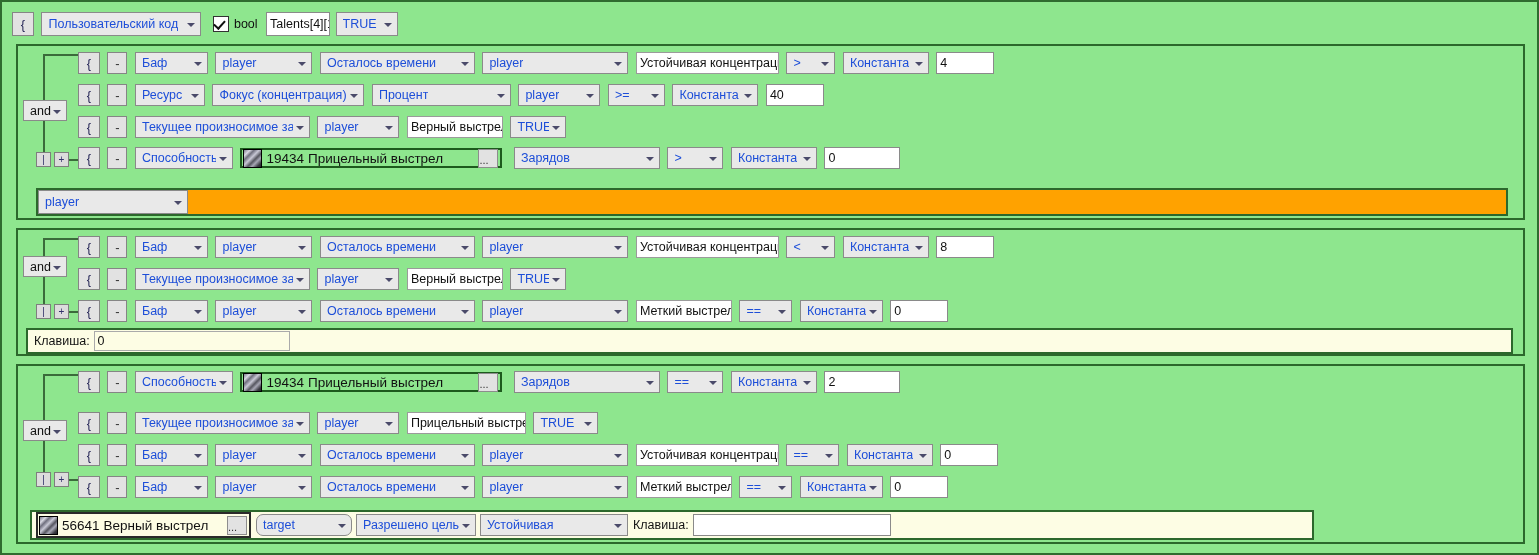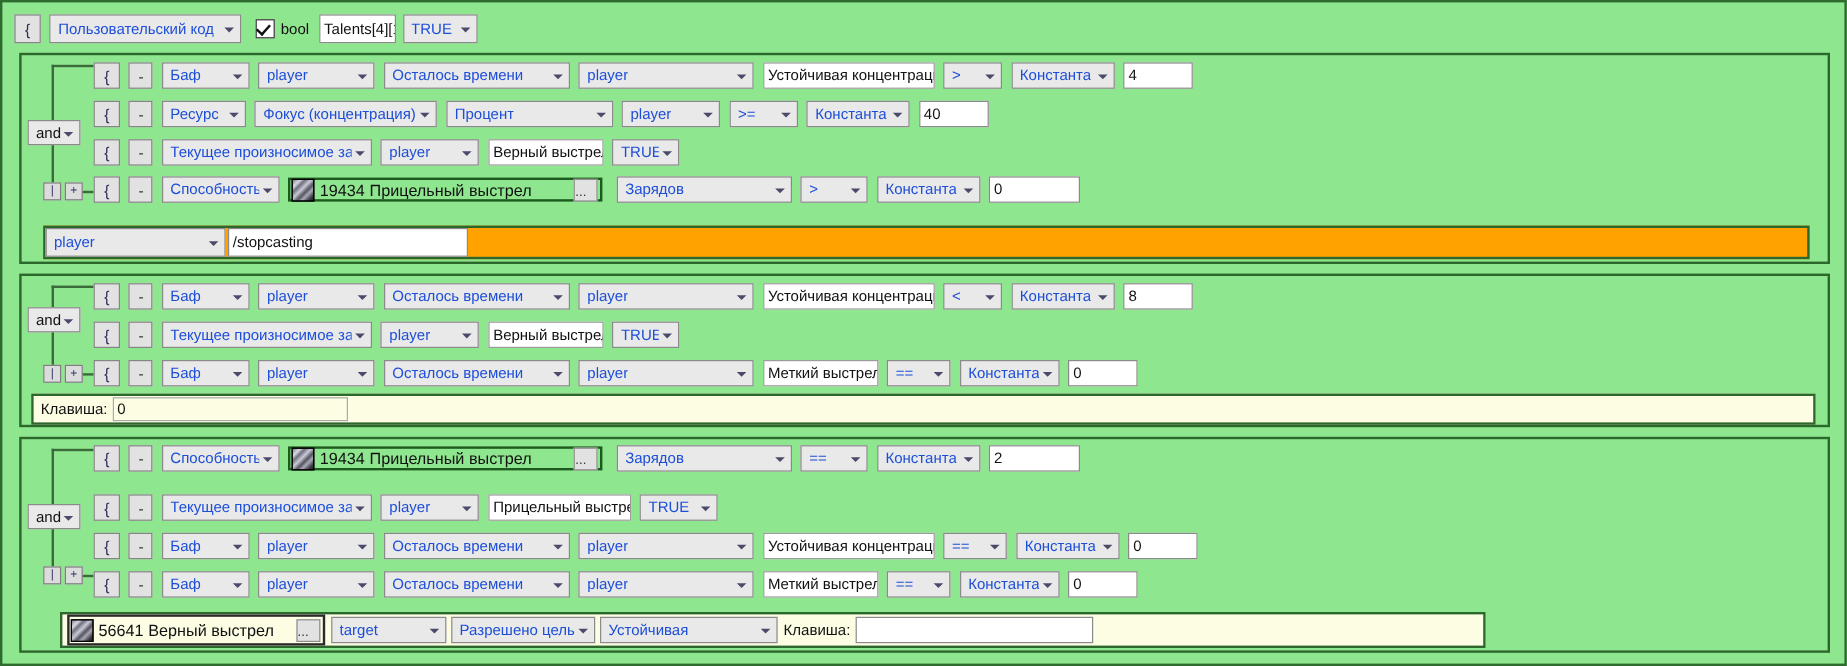--- a/index.html
+++ b/index.html
@@ -289,21 +289,20 @@
             <span class="cap">Константа</span>
           </span>
         <span class="w txt" style="width:76px;">0</span>
       </div>
     </div>
 
     <div class="action-orange" style="left:18px;top:142px;width:1472px;height:28px;">
       <span class="w combo" style="width:150px;height:24px;margin:0;position:absolute;left:0px;top:0px;">
         <span class="cap">player</span>
       </span>
-      <span class="w txt" style="width:200px;height:24px;position:absolute;left:152px;top:0px;">/stopcasting</span>
     </div>
   </div>
 
   <div class="group" style="top:226px;height:128px;">
 
     <div class="tree">
       <div class="hline" style="left:25px;top:8px;width:56px;"></div>
       <div class="vline" style="left:25px;top:8px;height:22px;"></div>
       <div class="op" style="left:5px;top:26px;">
         <span>and</span>
@@ -487,28 +486,28 @@
         <span class="w combo" style="width:53px;">
             <span class="cap">==</span>
           </span>
         <span class="w combo" style="width:83px;">
             <span class="cap">Константа</span>
           </span>
         <span class="w txt" style="width:58px;">0</span>
       </div>
     </div>
 
-    <div class="action-cream" style="left:32px;top:144px;width:1188px;height:30px;display:flex;align-items:center;padding-left:4px;">
+    <div class="action-cream" style="left:12px;top:144px;width:1284px;height:30px;display:flex;align-items:center;padding-left:4px;">
       <span class="ability" style="width:215px;height:26px;background:#fdfde4;border-color:#2a2a2a;">
         <span class="icon"></span>
         <span class="name">56641</span>
         <span class="name" style="flex:1;overflow:hidden;">Верный выстрел</span>
         <span class="btn-dots w">...</span>
       </span>
-      <span class="w combo" style="width:96px;margin-left:5px;">
+      <span class="w combo" style="width:96px;margin-left:5px;border-radius:7px;">
         <span class="cap">target</span>
       </span>
       <span class="w combo" style="width:120px;margin-left:4px;">
         <span class="cap">Разрешено цель</span>
       </span>
       <span class="w combo" style="width:148px;margin-left:4px;">
         <span class="cap">Устойчивая</span>
       </span>
       <span class="inline-lbl" style="margin-left:3px;">Клавиша:</span>
       <span class="w txt" style="width:198px;height:22px;"></span>

